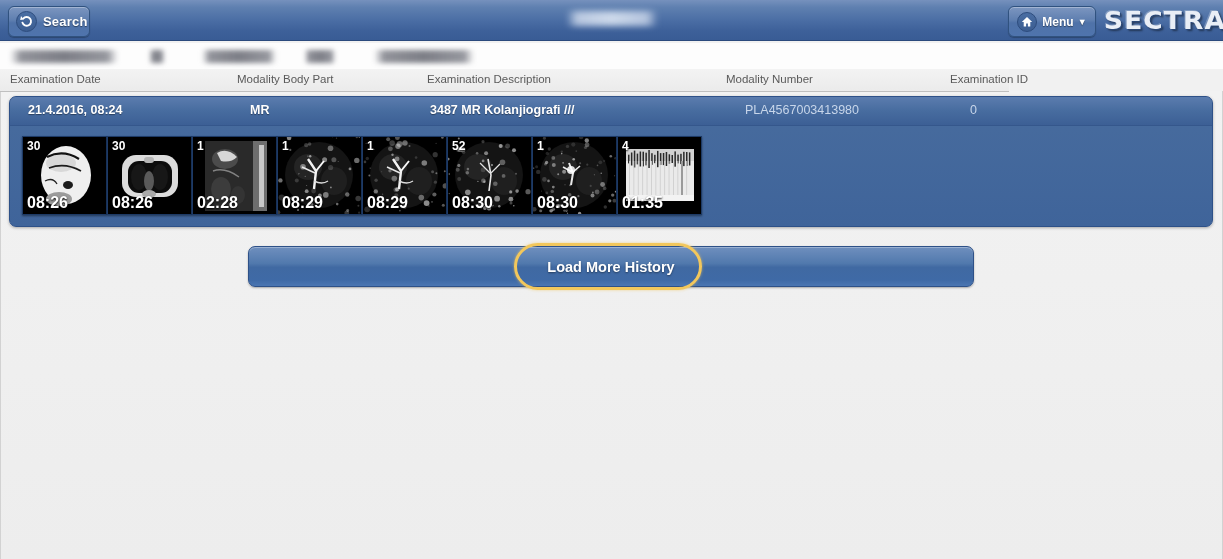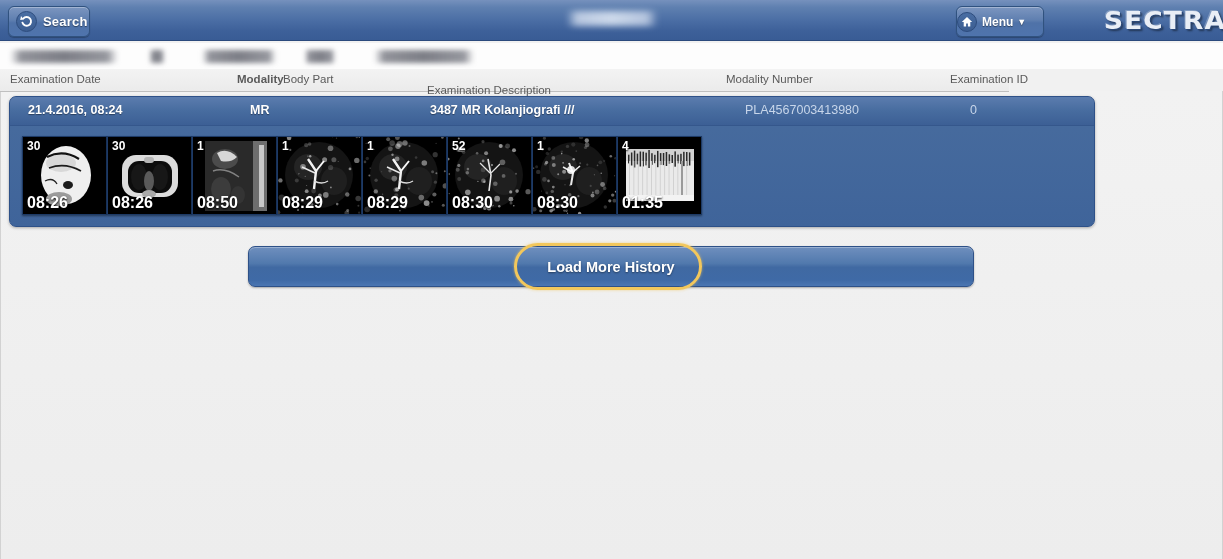--- a/index.html
+++ b/index.html
@@ -66,29 +66,30 @@
     position: absolute;
     left: 566px; top: 11px;
     width: 92px; height: 15px;
     background: linear-gradient(to right, rgba(225,232,244,.0) 0%, rgba(221,230,244,.75) 12%, rgba(228,236,247,.85) 50%, rgba(219,228,243,.72) 88%, rgba(225,232,244,0) 100%);
     filter: blur(3px);
     border-radius: 3px;
   }
 
   .menu-btn {
     position: absolute;
-    left: 956px; top: 6px;
+    left: 1008px; top: 6px;
     width: 88px; height: 31px;
     border-radius: 6px;
     background: linear-gradient(to bottom, #7c96c0 0%, #5f7fb0 45%, #4f72a8 55%, #4f74ad 100%);
     border: 1px solid #30527f;
     box-shadow: inset 0 1px 0 rgba(255,255,255,.30), 0 1px 1px rgba(0,0,0,.25);
     cursor: pointer;
     display: flex;
     align-items: center;
+    justify-content: center;
     box-sizing: border-box;
   }
   .home-icon {
     width: 18px; height: 18px;
     border-radius: 50%;
     background: linear-gradient(to bottom,#4a6ea3,#3b5d91);
     border: 1px solid #2d4c7d;
     margin-right: 5px;
     position: relative;
     flex: 0 0 auto;
@@ -145,31 +146,31 @@
     border-bottom: 1px solid #bfbfbf;
   }
   .col-headers span {
     position: absolute;
     top: 4px;
     font-size: 11.5px;
     color: #5a5a5a;
     white-space: nowrap;
   }
   .ch-date   { left: 10px; }
-  .ch-mod    { left: 237px; font-weight: bold; }
+  .ch-mod    { left: 237px; }
   .ch-body   { left: 283px; }
-  .ch-desc   { left: 427px; margin-top: 11px; }
+  .ch-desc   { left: 427px; }
   .ch-acc    { left: 726px; }
   .ch-examid { left: 950px; }
 
   
   .exam-panel {
     position: absolute;
     left: 9px; top: 96px;
-    width: 1086px;
+    width: 1204px;
     border-radius: 7px;
     background: linear-gradient(to bottom, #486c9e 0%, #3f649a 100%);
     border: 1px solid #2e5188;
     box-shadow: 0 1px 3px rgba(0,0,0,.30);
     overflow: hidden;
     box-sizing: border-box;
   }
   .exam-header {
     position: relative;
     height: 28px;
@@ -364,21 +365,21 @@
       <rect x="12" y="4" width="48" height="70" fill="#2a2a2a"></rect>
       <rect x="60" y="4" width="14" height="70" fill="#6e6e6e"></rect>
       <rect x="66" y="8" width="5" height="62" fill="#c8c8c8"></rect>
       <ellipse cx="32" cy="22" rx="13" ry="10" fill="#4b4b4b"></ellipse>
       <path d="M24 16 Q34 10 44 20 Q38 26 28 24 Z" fill="#d6d6d6"></path>
       <path d="M20 34 Q32 30 46 40" stroke="#828282" stroke-width="1.5" fill="none"></path>
       <ellipse cx="28" cy="52" rx="10" ry="12" fill="#3c3c3c"></ellipse>
       <ellipse cx="45" cy="58" rx="7" ry="9" fill="#343434"></ellipse>
     </svg></div>
           <span class="count">1</span>
-          <span class="time">08:50</span>
+          <span class="time">02:28</span>
         </div>
         <div class="thumb">
           <div class="img"><svg width="83" height="77" viewBox="0 0 83 77" preserveAspectRatio="none">
       <rect width="83" height="77" fill="#000"></rect>
       <ellipse cx="41" cy="38" rx="34" ry="33" fill="#141414"></ellipse>
       <ellipse cx="30" cy="30" rx="14" ry="13" fill="#242424"></ellipse>
       <ellipse cx="56" cy="44" rx="13" ry="14" fill="#1f1f1f"></ellipse>
       <circle cx="60.2" cy="24.6" r="0.5" fill="#ffffff" opacity="0.34"></circle>
               <circle cx="36.8" cy="42.3" r="0.4" fill="#ffffff" opacity="0.47"></circle>
               <circle cx="35.6" cy="54.0" r="2.4" fill="#ffffff" opacity="0.16"></circle>

